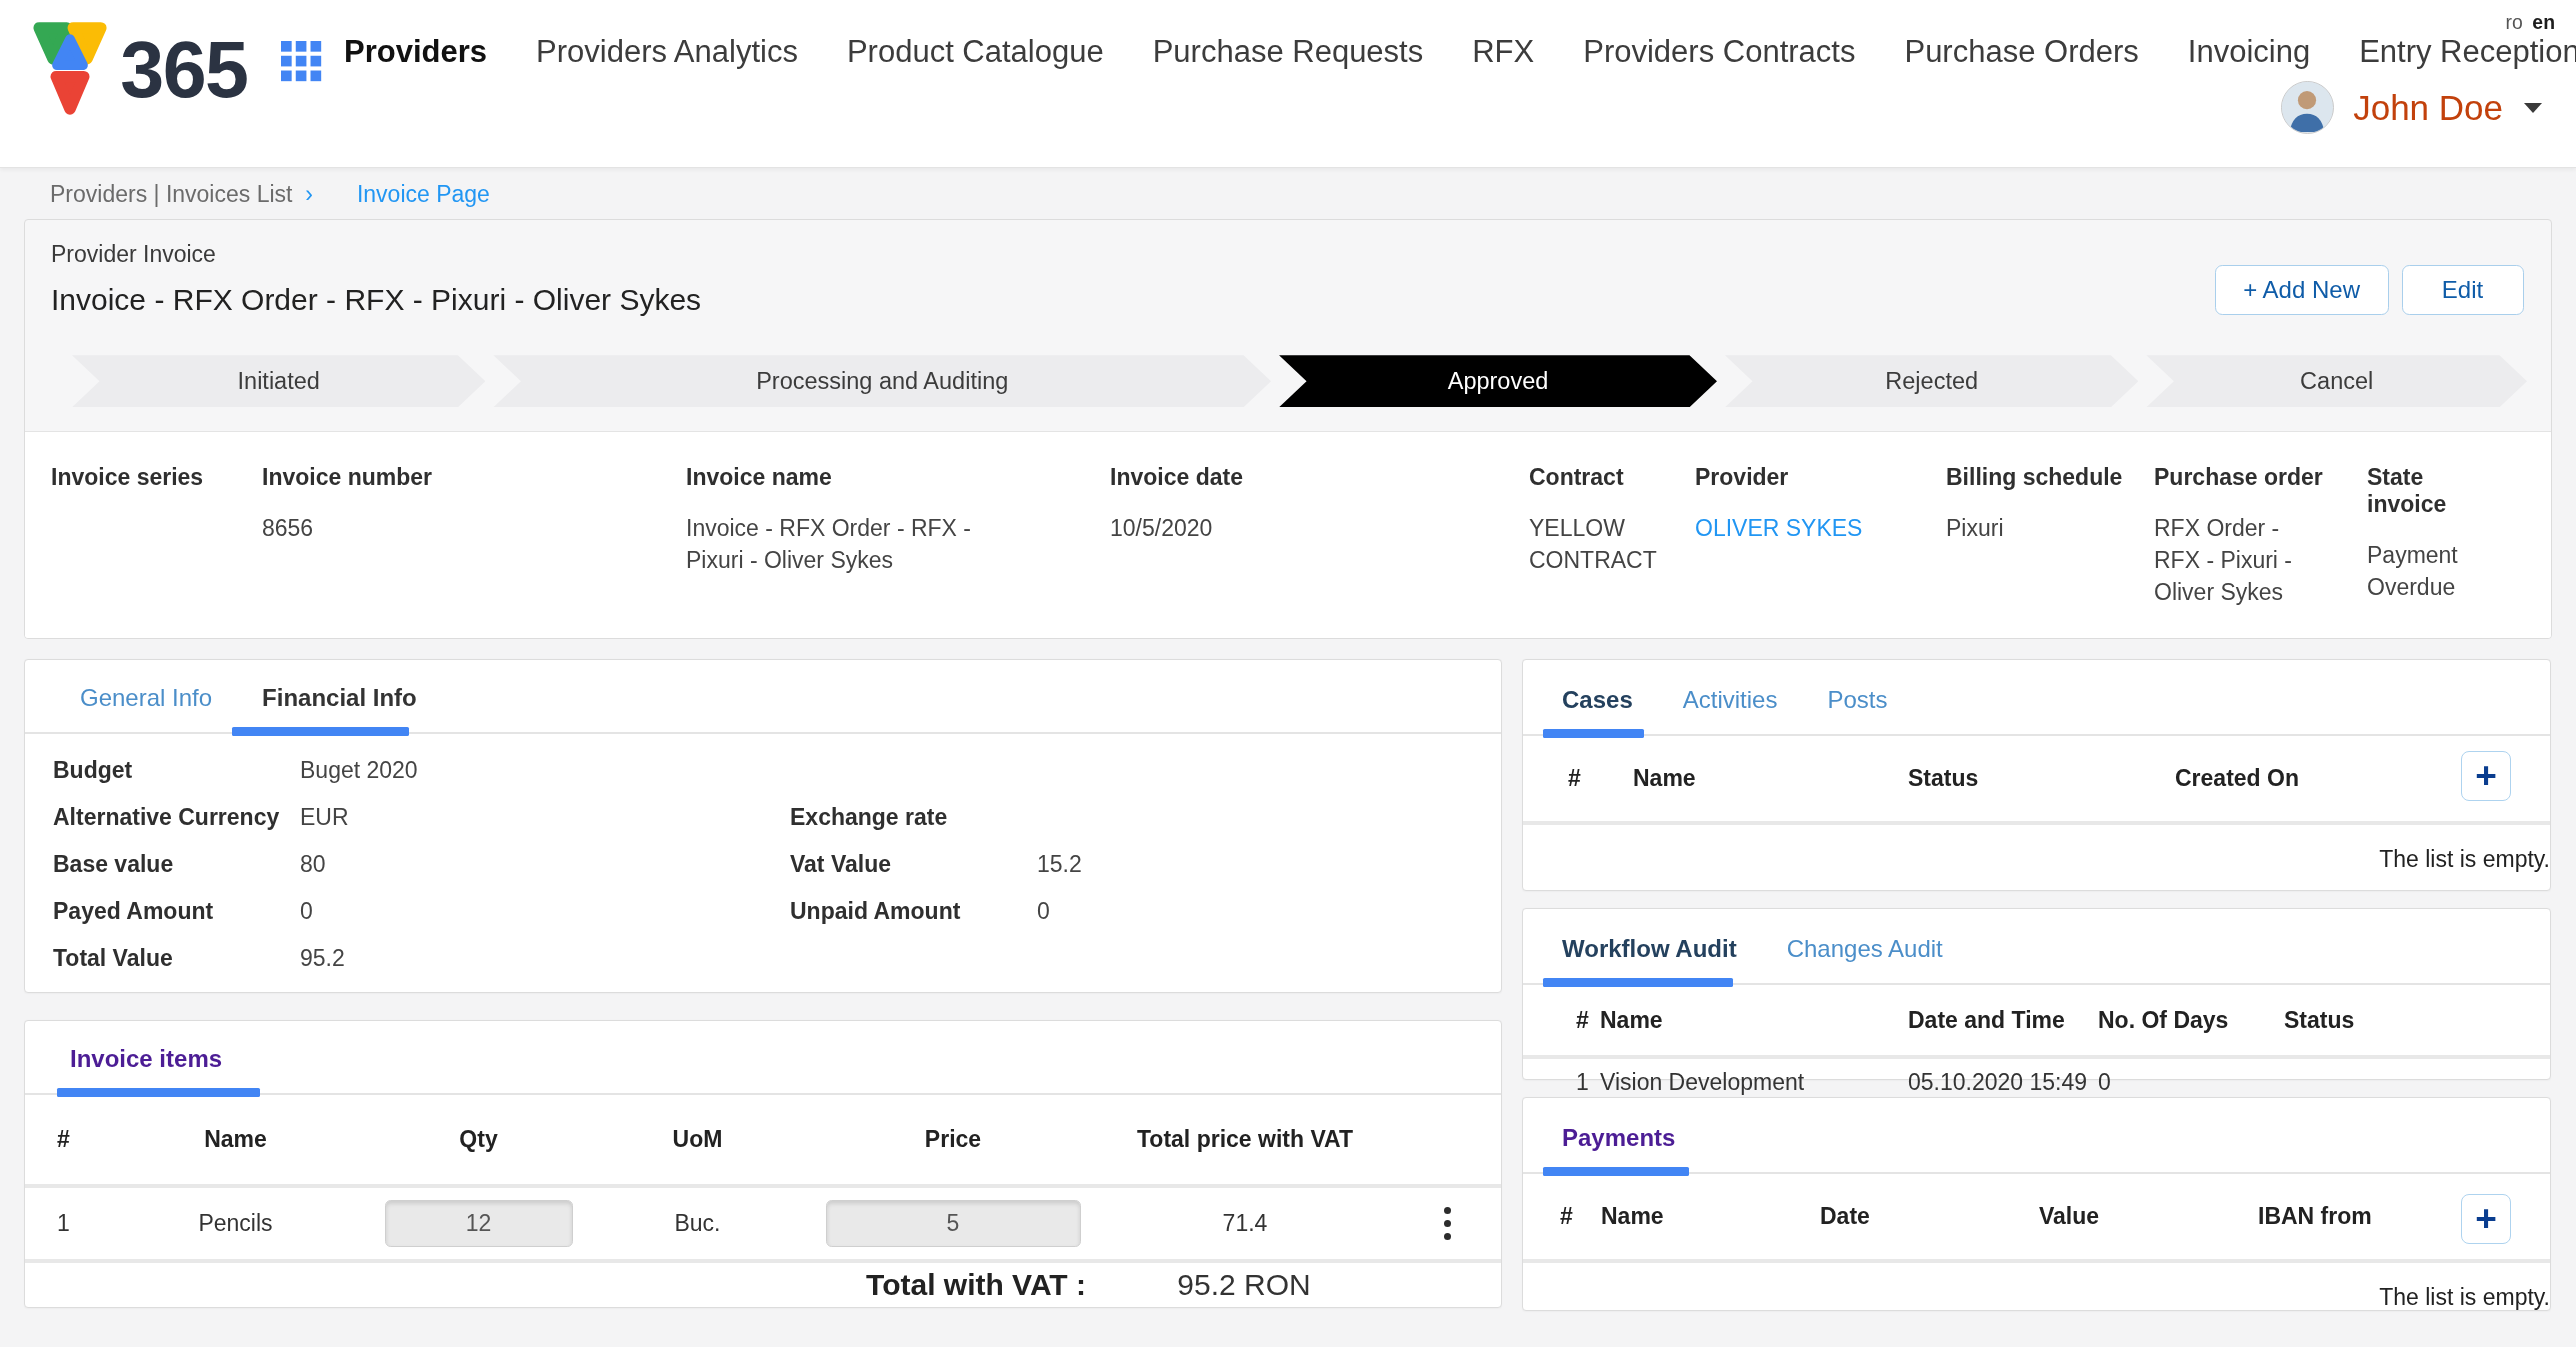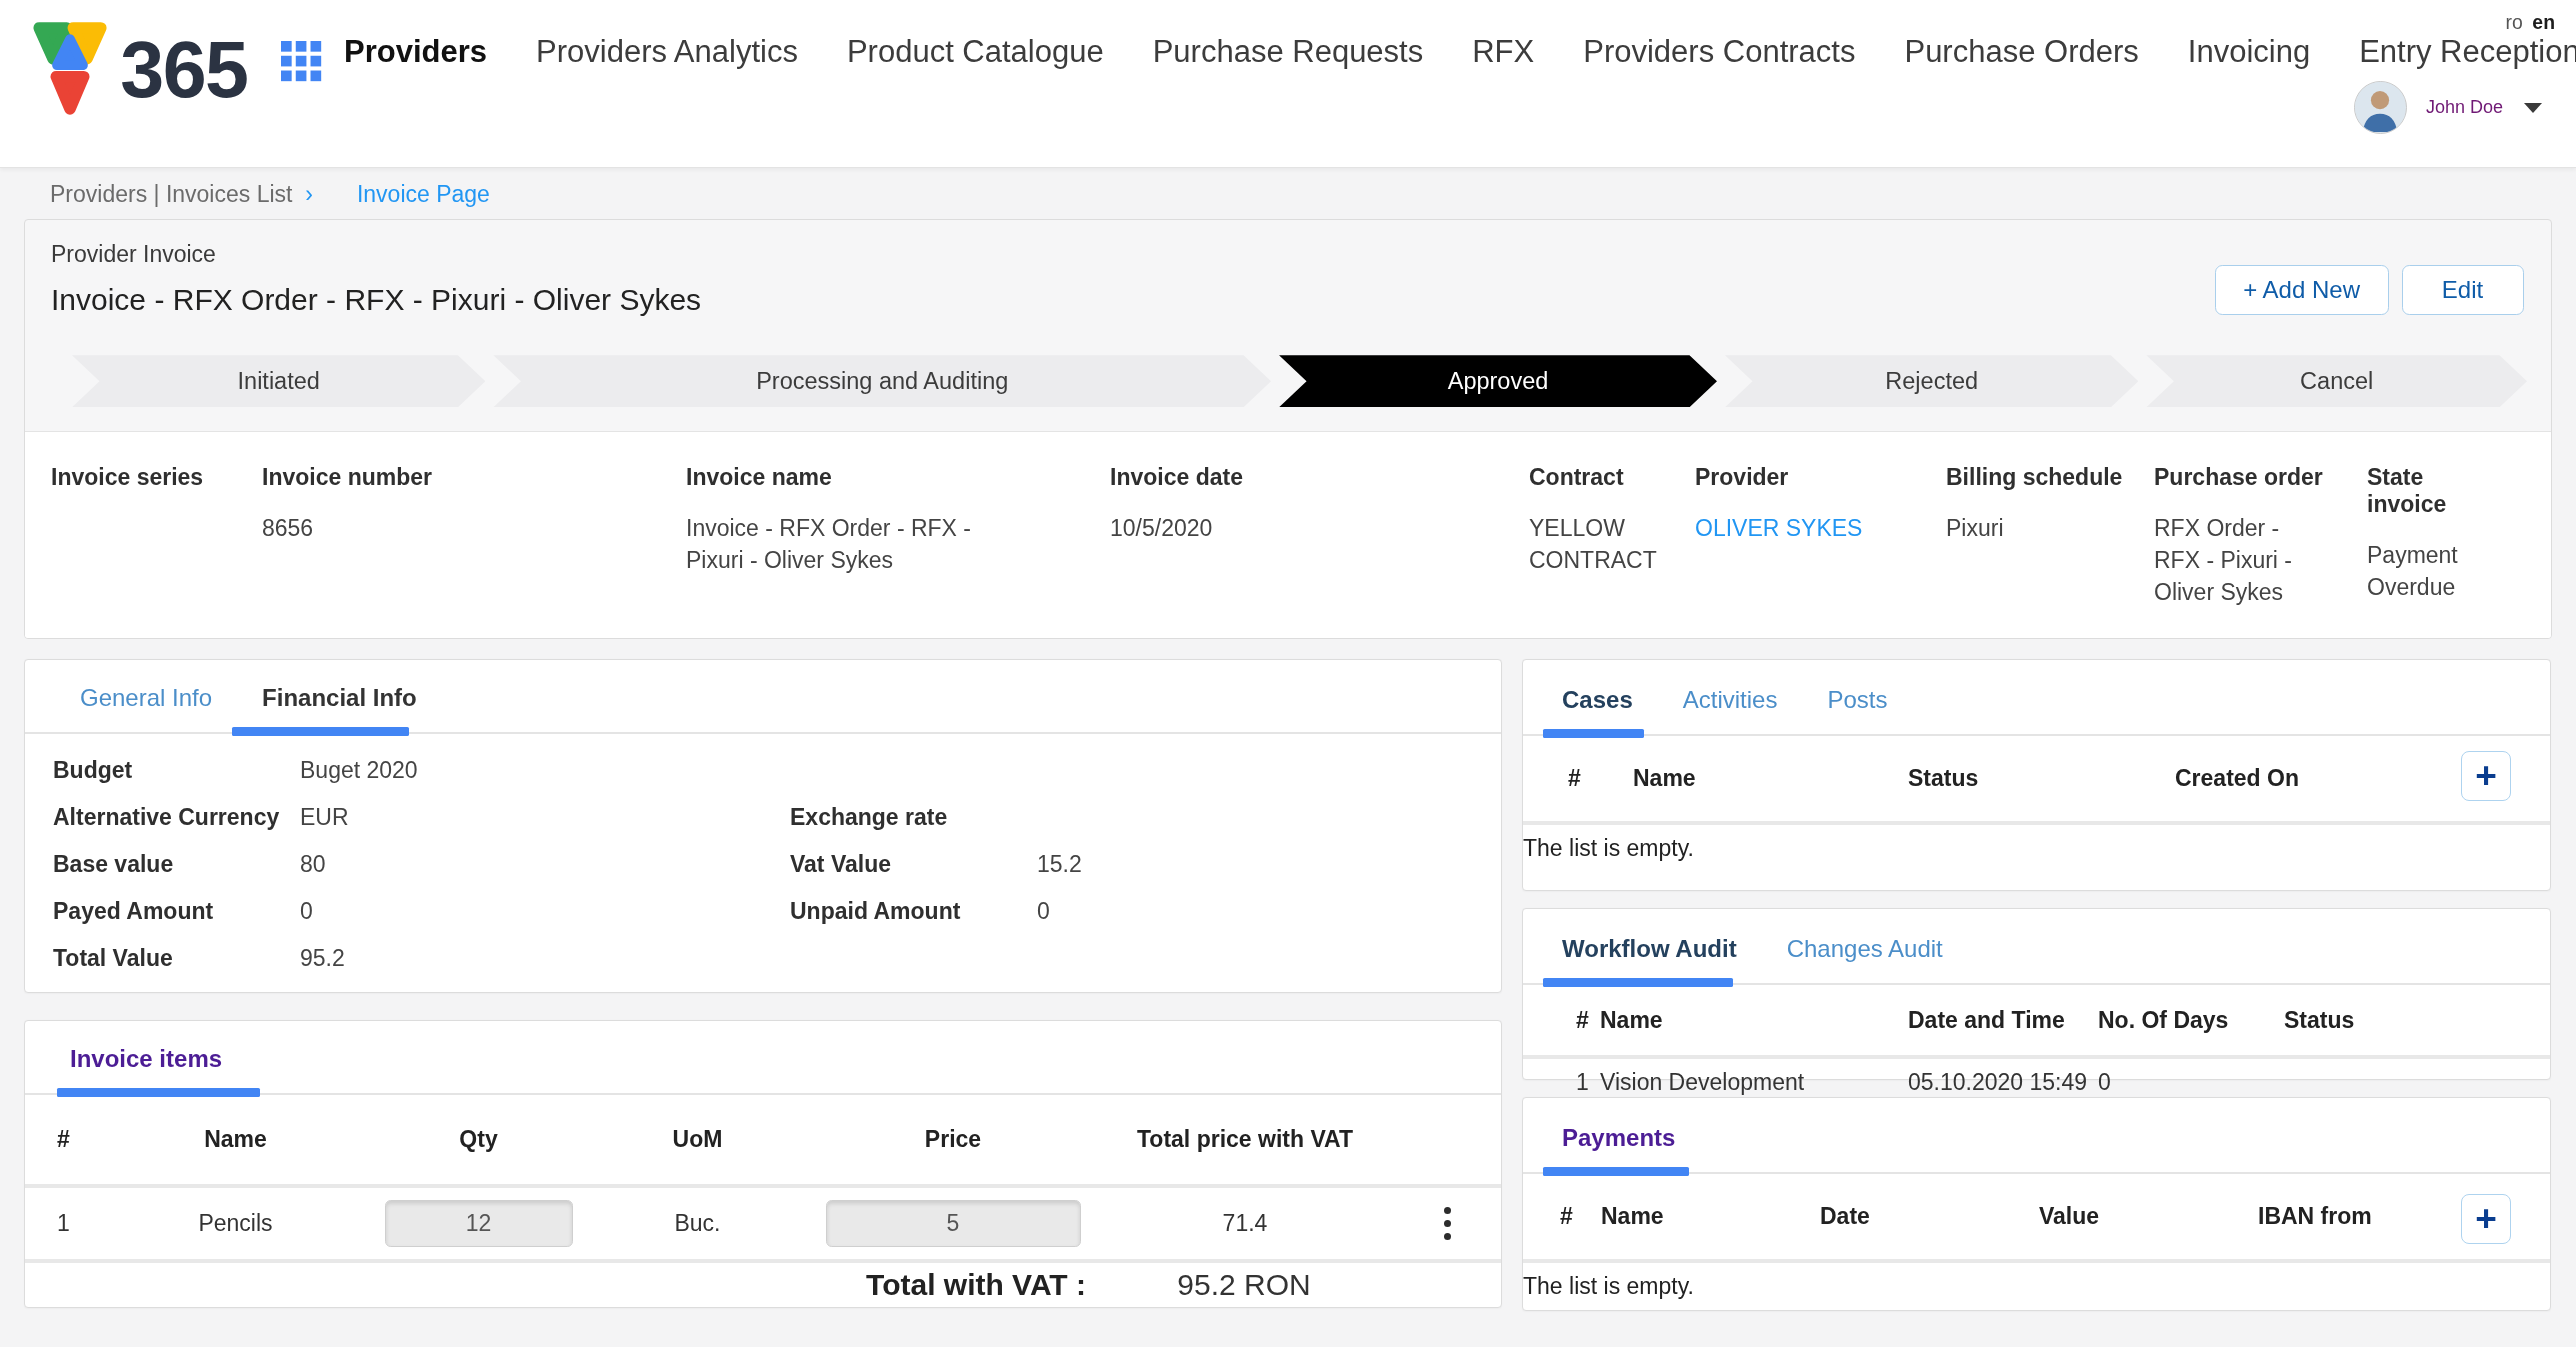--- a/index.html
+++ b/index.html
@@ -31,21 +31,21 @@
   .nav-items {
     position: absolute; left: 344px; top: 36px;
     display: flex; gap: 49px; font-size: 31px; color: #3c3c3c; white-space: nowrap;
   }
   .nav-items span { cursor: pointer; line-height: 31px; }
   .nav-items span.active { font-weight: 700; color: #111; }
   .lang { position: absolute; right: 21px; top: 11.3px; font-size: 19.4px; color: #555; display: flex; gap: 9.7px; }
   .lang .active { font-weight: 700; color: #1d1d1d; }
   .user { position: absolute; right: 34px; top: 81px; display: flex; align-items: center; gap: 19.4px; cursor: pointer; }
   .avatar { width: 53px; height: 53px; border-radius: 50%; border: 1.6px solid #c9c9c9; overflow: hidden; background: #dfe7ee; }
-  .user-name { font-size: 18px; color: #701a75; }
+  .user-name { font-size: 35px; color: #c2410c; }
   .caret { width: 0; height: 0; border-left: 9px solid transparent; border-right: 9px solid transparent; border-top: 10.5px solid #3a3a3a; margin-left: 1.6px; }
 
   
   .breadcrumb { padding: 13px 0 11.3px 50px; font-size: 23px; color: #6b6b6b; }
   .breadcrumb .sep, .breadcrumb .current { color: #2196f3; margin-left: 31px; }
   .breadcrumb .sep { margin: 0 6.5px; }
   .breadcrumb .path { cursor: pointer; }
   .breadcrumb .current { cursor: pointer; }
 
   
@@ -138,21 +138,21 @@
   
   .rcard { position: relative; padding-top: 23px; margin-bottom: 17px; }
   .rcard .tabs { padding-left: 39px; }
   .rhead { display: flex; align-items: center; height: 85px; font-size: 23px; font-weight: 600; color: #222; }
   .add-btn {
     position: absolute; right: 39px; width: 50px; height: 50px;
     background: #fff; border: 1.6px solid #aed3ef; border-radius: 8px;
     color: #0a3d8f; font-size: 37px; font-weight: 700; line-height: 42px;
     text-align: center; cursor: pointer;
   }
-  .empty-text { text-align: left; font-size: 23px; color: #222; padding-top: 10px; }
+  .empty-text { text-align: right; font-size: 23px; color: #222; padding-top: 21px; }
 
   .cases-card { height: 232px; }
   .cases-head { padding-left: 45px; }
   .cc1 { width: 65px; } .cc2 { width: 275px; } .cc3 { width: 267px; } .cc4 { flex: 1; }
 
   .audit-card { height: 172px; }
   .audit-head { padding-left: 53px; height: 70px; }
   .audit-row { display: flex; align-items: center; height: 47px; padding-left: 53px; font-size: 23px; color: #333; }
   .ac1 { width: 24px; } .ac2 { width: 308px; } .ac3 { width: 190px; } .ac4 { width: 186px; } .ac5 { flex: 1; }
 

